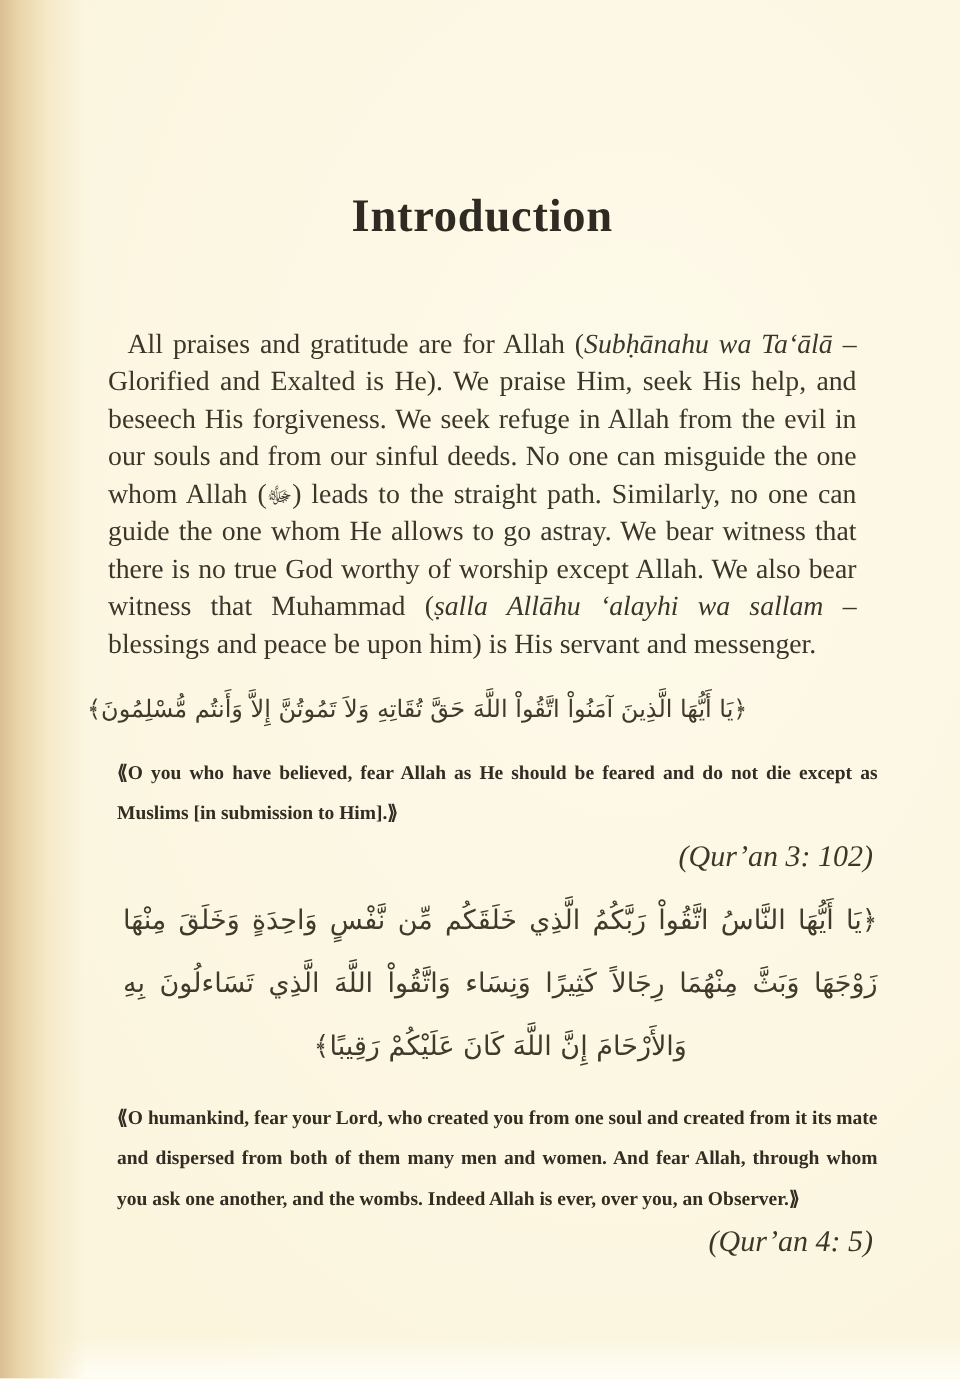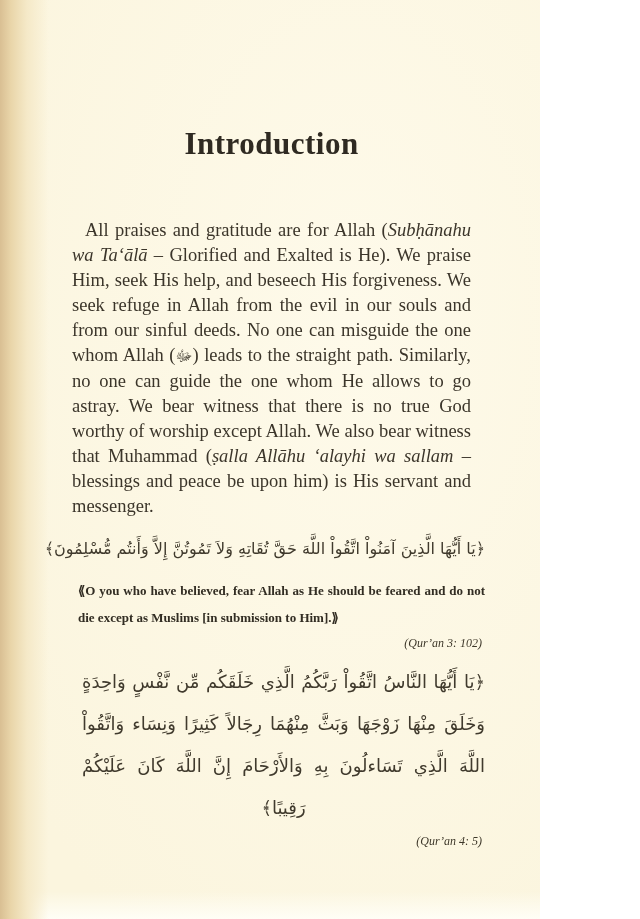--- a/index.html
+++ b/index.html
@@ -2,21 +2,21 @@
 <html><head>
 <meta charset="utf-8">
 <style>
   html, body { margin: 0; padding: 0; }
   body {
     width: 640px; height: 919px; overflow: hidden;
     font-family: "Liberation Serif", "DejaVu Serif", serif;
     color: #3b352a;
   }
   .page {
-    position: relative; width: 540px; height: 919px;
+    position: relative; width: 640px; height: 919px;
     background-color: #fcf7e2;
     background-image:
       linear-gradient(90deg, #d9bf93 0%, #e9d5a9 2%, #f5e9c8 5%, rgba(253,248,230,0) 9%),
       linear-gradient(0deg, #fffef6 0%, rgba(255,255,254,0) 3%),
       radial-gradient(ellipse at 65% 35%, #fefaea 0%, #fbf5de 85%);
   }
   .content {
     position: absolute; left: 58px; right: 55px; top: 126px;
   }
   .title {
@@ -34,40 +34,40 @@
   }
   .intro .honorific { font-style: italic; }
   .intro .calligraphy { font-family: "DejaVu Sans", sans-serif; font-size: 15px; }
   .verse-ar {
     margin: 14px 0 0 0;
     font-family: "DejaVu Sans", sans-serif;
     direction: rtl; unicode-bidi: embed;
     color: #403a2d;
   }
   .verse-one-line {
-    text-align: right;
+    text-align: left;
     font-size: 16px; line-height: 32px;
     white-space: nowrap;
   }
   .verse-multi-line {
     text-align: justify; text-align-last: center;
     font-size: 18px; line-height: 42px;
     margin-top: 10px;
     margin-left: 24px;
   }
   .translation {
     margin: 12px 0 0 0; padding-left: 20px;
     font-size: 13px; line-height: 27px;
     font-weight: bold;
     text-align: justify;
     color: #322d23;
   }
   .citation {
     margin: 5px 0 0 0; padding-right: 3px;
-    font-size: 12px; font-style: italic;
+    font-size: 20px; font-style: italic;
     text-align: right;
     color: #3d3729;
   }
   .q2 { margin-bottom: 2px; }
 </style>
 </head>
 <body>
 
 <div class="page">
   <div class="content">
@@ -77,17 +77,18 @@
     <p class="intro"><span>All praises and gratitude are for Allah (</span><span class="honorific">Subḥānahu wa Ta‘ālā</span><span> – Glorified and Exalted is He). We praise Him, seek His help, and beseech His forgiveness. We seek refuge in Allah from the evil in our souls and from our sinful deeds. No one can misguide the one whom Allah (</span><span class="calligraphy">ﷻ</span><span>) leads to the straight path. Similarly, no one can guide the one whom He allows to go astray. We bear witness that there is no true God worthy of worship except Allah. We also bear witness that Muhammad (</span><span class="honorific">ṣalla Allāhu ‘alayhi wa sallam</span><span> – blessings and peace be upon him) is His servant and messenger.</span></p>
 
     <div class="verse-ar verse-one-line">﴿يَا أَيُّهَا الَّذِينَ آمَنُواْ اتَّقُواْ اللَّهَ حَقَّ تُقَاتِهِ وَلاَ تَمُوتُنَّ إِلاَّ وَأَنتُم مُّسْلِمُونَ﴾</div>
 
     <p class="translation">⟪O you who have believed, fear Allah as He should be feared and do not die except as Muslims [in submission to Him].⟫</p>
 
     <p class="citation">(Qur’an 3: 102)</p>
 
     <div class="verse-ar verse-multi-line q2">﴿يَا أَيُّهَا النَّاسُ اتَّقُواْ رَبَّكُمُ الَّذِي خَلَقَكُم مِّن نَّفْسٍ وَاحِدَةٍ وَخَلَقَ مِنْهَا زَوْجَهَا وَبَثَّ مِنْهُمَا رِجَالاً كَثِيرًا وَنِسَاء وَاتَّقُواْ اللَّهَ الَّذِي تَسَاءلُونَ بِهِ وَالأَرْحَامَ إِنَّ اللَّهَ كَانَ عَلَيْكُمْ رَقِيبًا﴾</div>
 
+    <p class="translation">⟪O humankind, fear your Lord, who created you from one soul and created from it its mate and dispersed from both of them many men and women. And fear Allah, through whom you ask one another, and the wombs. Indeed Allah is ever, over you, an Observer.⟫</p>
 
     <p class="citation">(Qur’an 4: 5)</p>
 
   </div>
 </div>
 
 </body></html>

